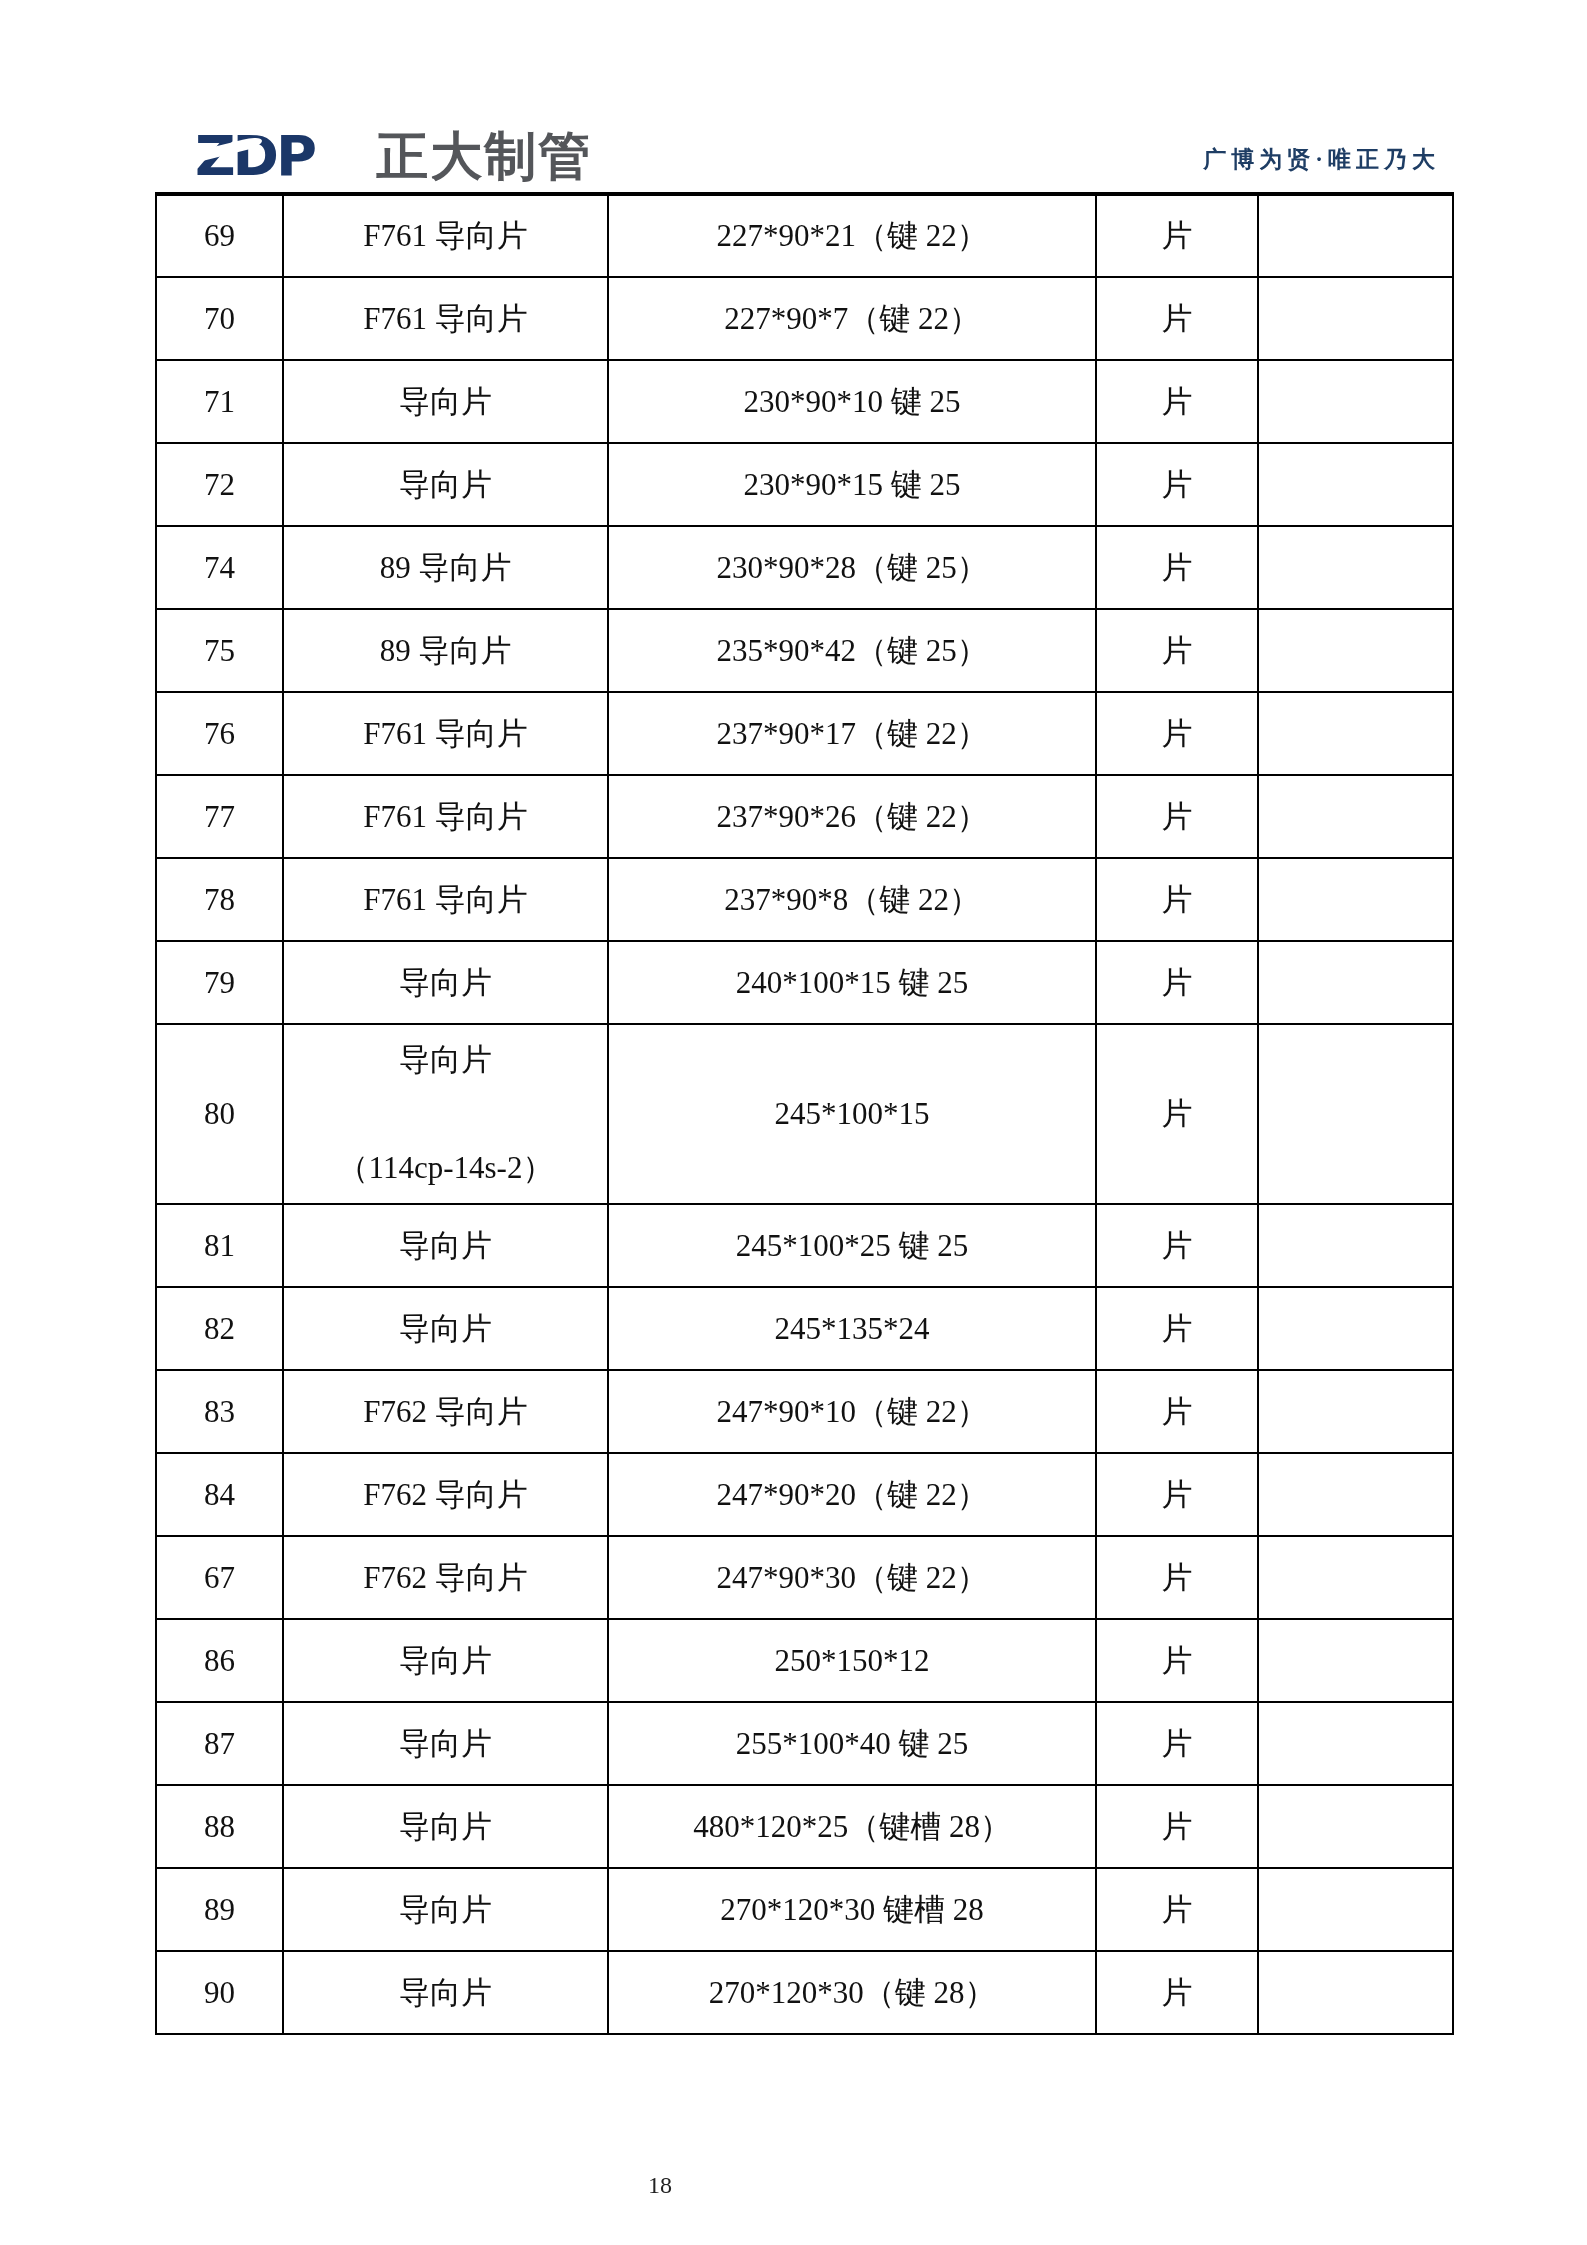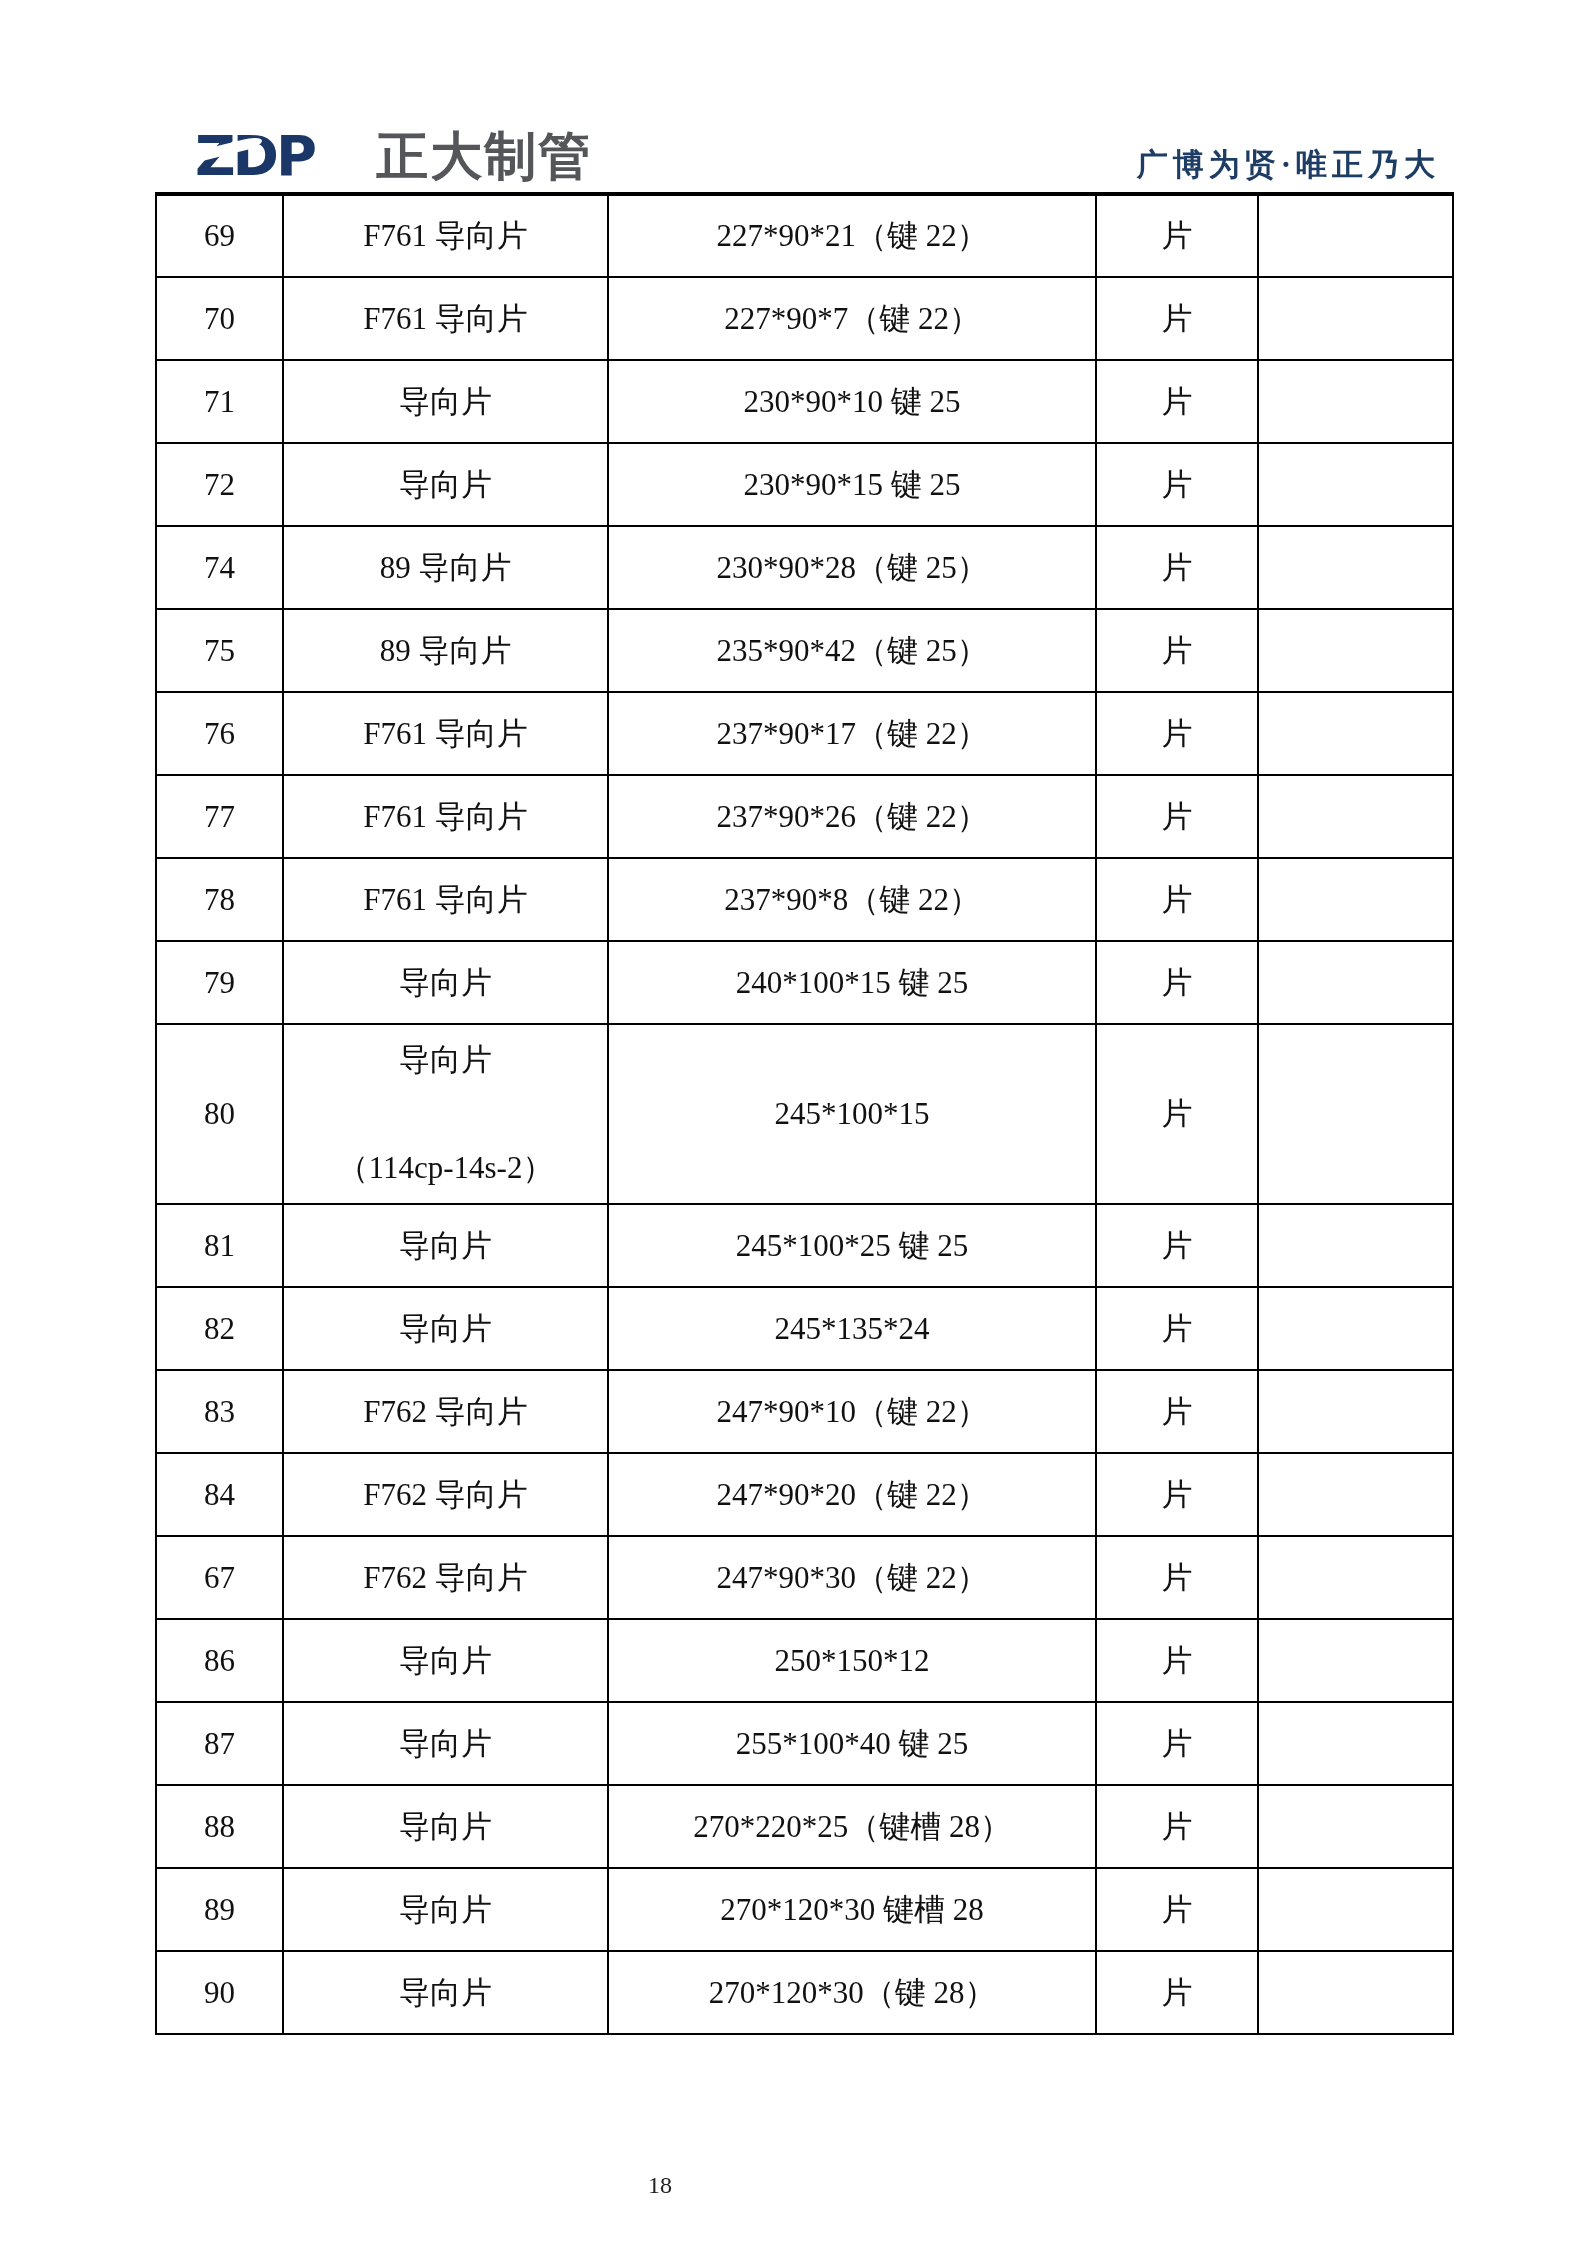--- a/index.html
+++ b/index.html
@@ -59,21 +59,21 @@
     letter-spacing: 2px;
     color: #54565a;
     margin-left: 48px;
   }
   .slogan {
     position: absolute;
     right: 12px;
     top: 16px;
     font-family: "Liberation Serif", "DejaVu Serif", serif;
     font-weight: 700;
-    font-size: 31px;
+    font-size: 23px;
     letter-spacing: 5px;
     color: #1e3d64;
     white-space: nowrap;
   }
 
   
   .parts-table {
     position: absolute;
     left: 155px;
     top: 192px;
@@ -304,21 +304,21 @@
         </td>
         <td>255*100*40 键 25</td>
         <td>片</td>
         <td></td>
       </tr>
       <tr>
         <td>88</td>
         <td>
           <div>导向片</div>
         </td>
-        <td>270*220*25（键槽 28）</td>
+        <td>480*120*25（键槽 28）</td>
         <td>片</td>
         <td></td>
       </tr>
       <tr>
         <td>89</td>
         <td>
           <div>导向片</div>
         </td>
         <td>270*120*30  键槽 28</td>
         <td>片</td>

